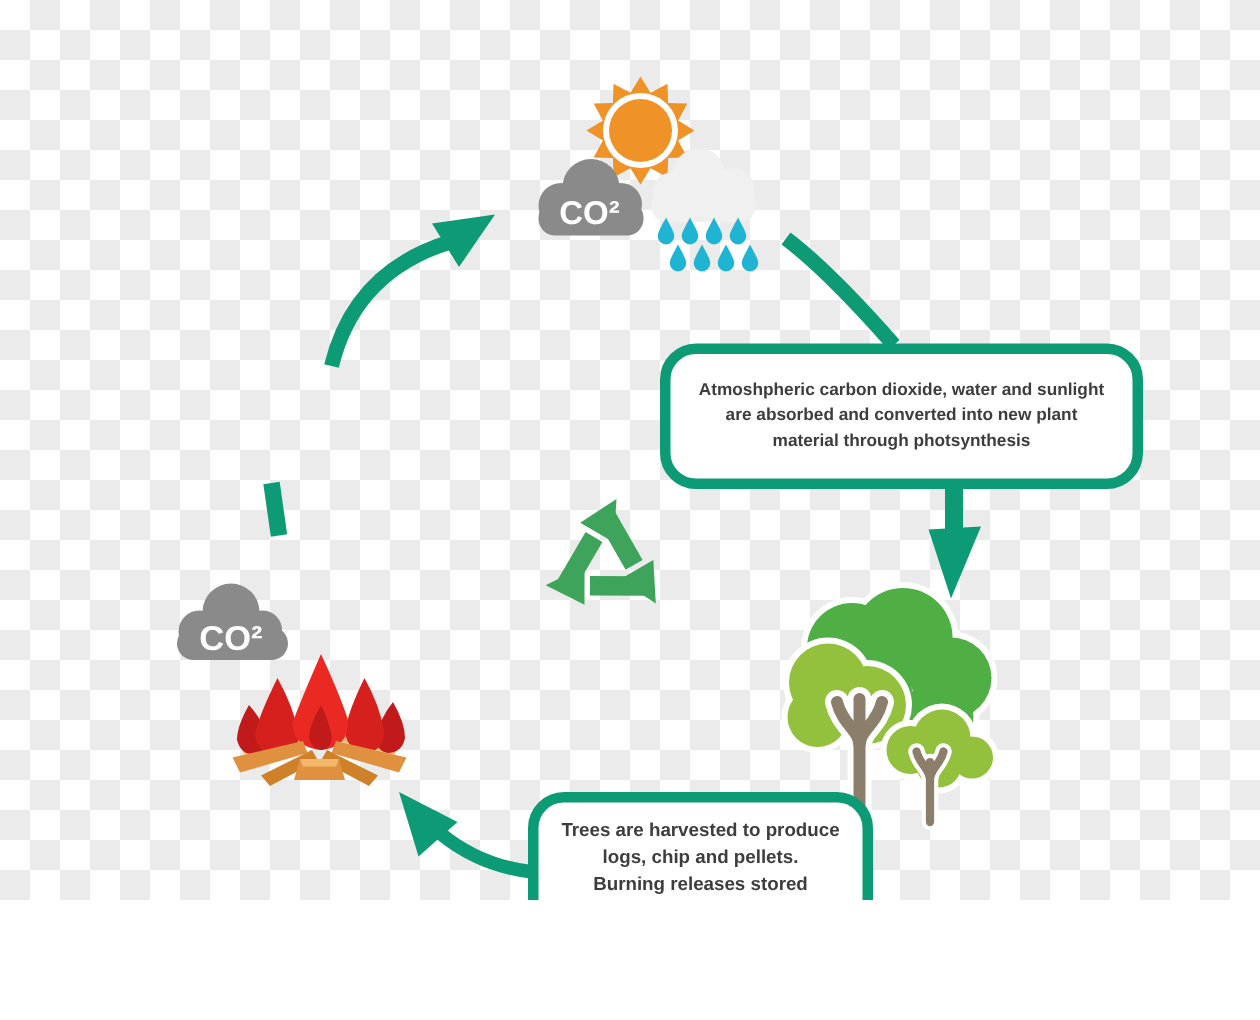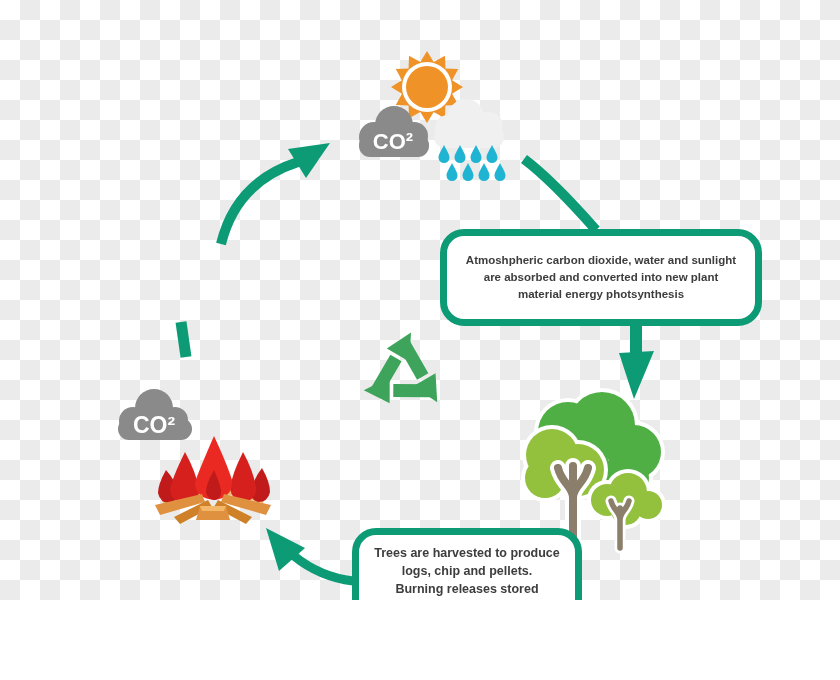--- a/index.html
+++ b/index.html
@@ -187,21 +187,21 @@
       <circle class="f-cloud" cx="154" cy="408" r="19"></circle>
       <circle class="f-cloud" cx="175" cy="420" r="13"></circle>
       <rect class="f-cloud" x="118" y="418" width="74" height="22" rx="11"></rect>
       <text class="cloud-label" x="154" y="433" font-size="23">CO²</text>
     </g>
   </svg>
 
   <div class="textbox box-absorb">
     <div>Atmoshpheric carbon dioxide, water and sunlight
 are absorbed and converted into new plant
-material energy photsynthesis</div>
+material through photsynthesis</div>
   </div>
   <div class="textbox box-harvest">
     <div>Trees are harvested to produce
 logs, chip and pellets.
 Burning releases stored
 energy to provide heat</div>
   </div>
 
 </div>
 

